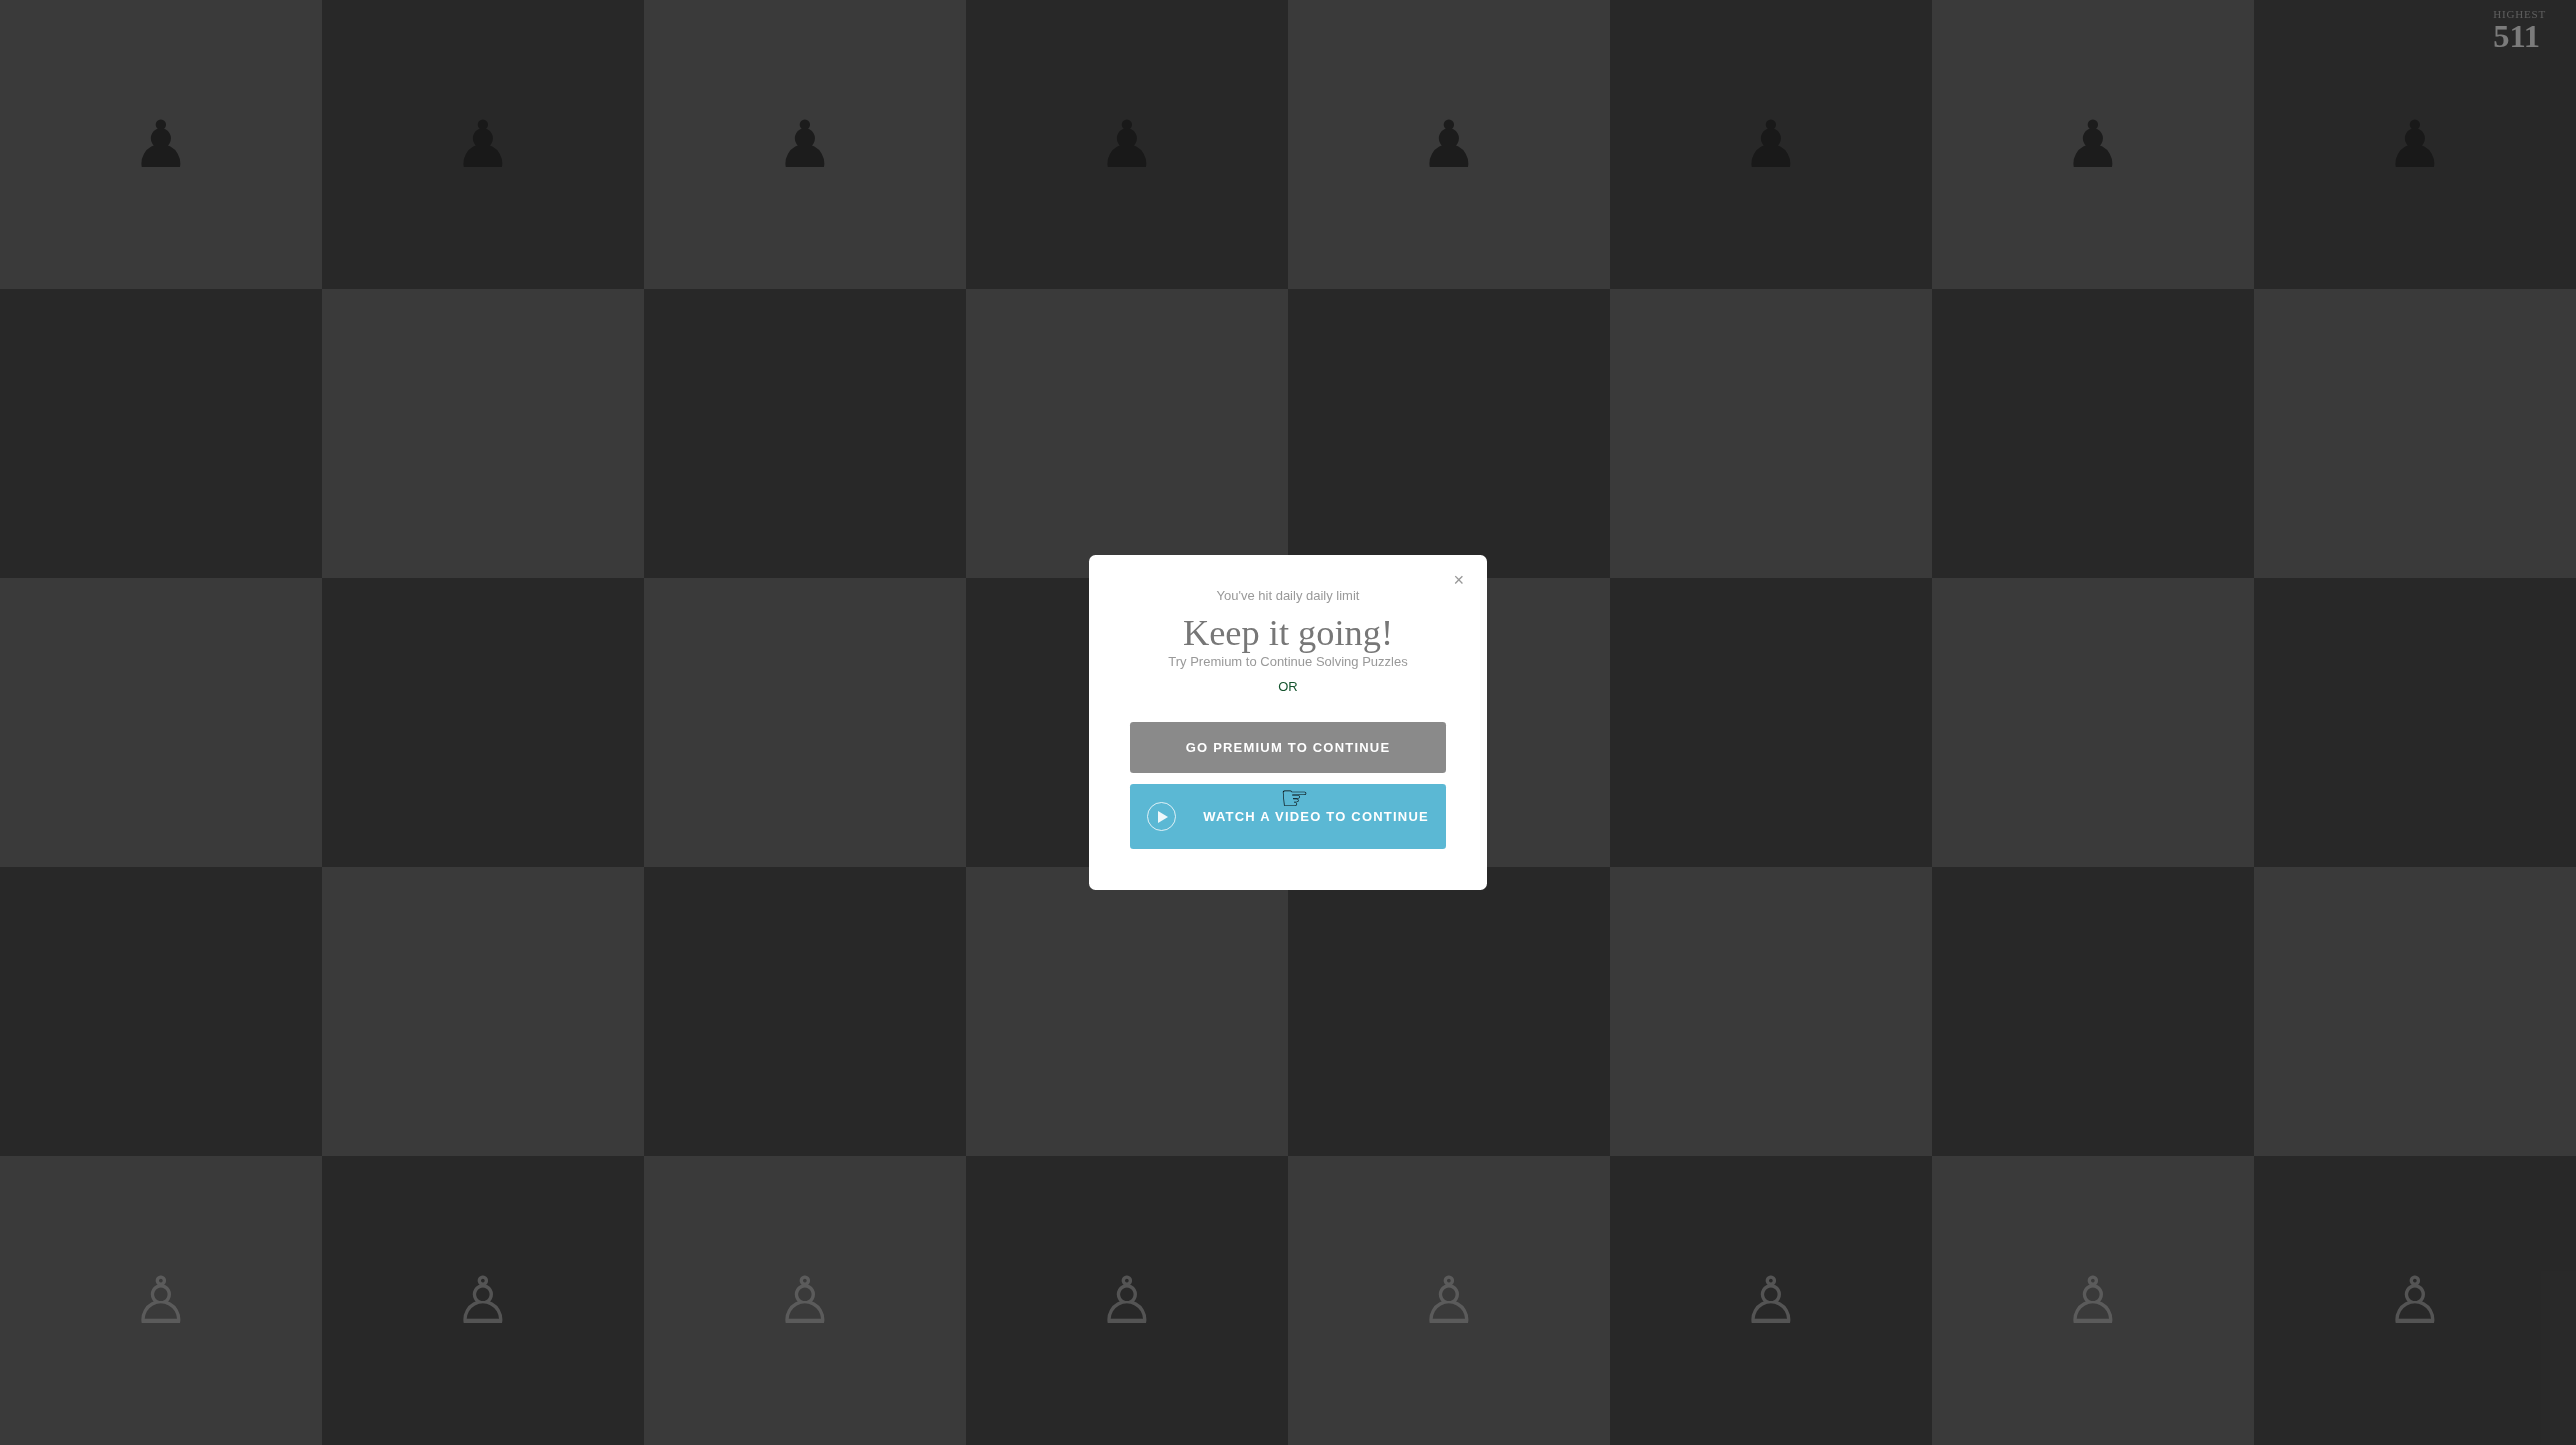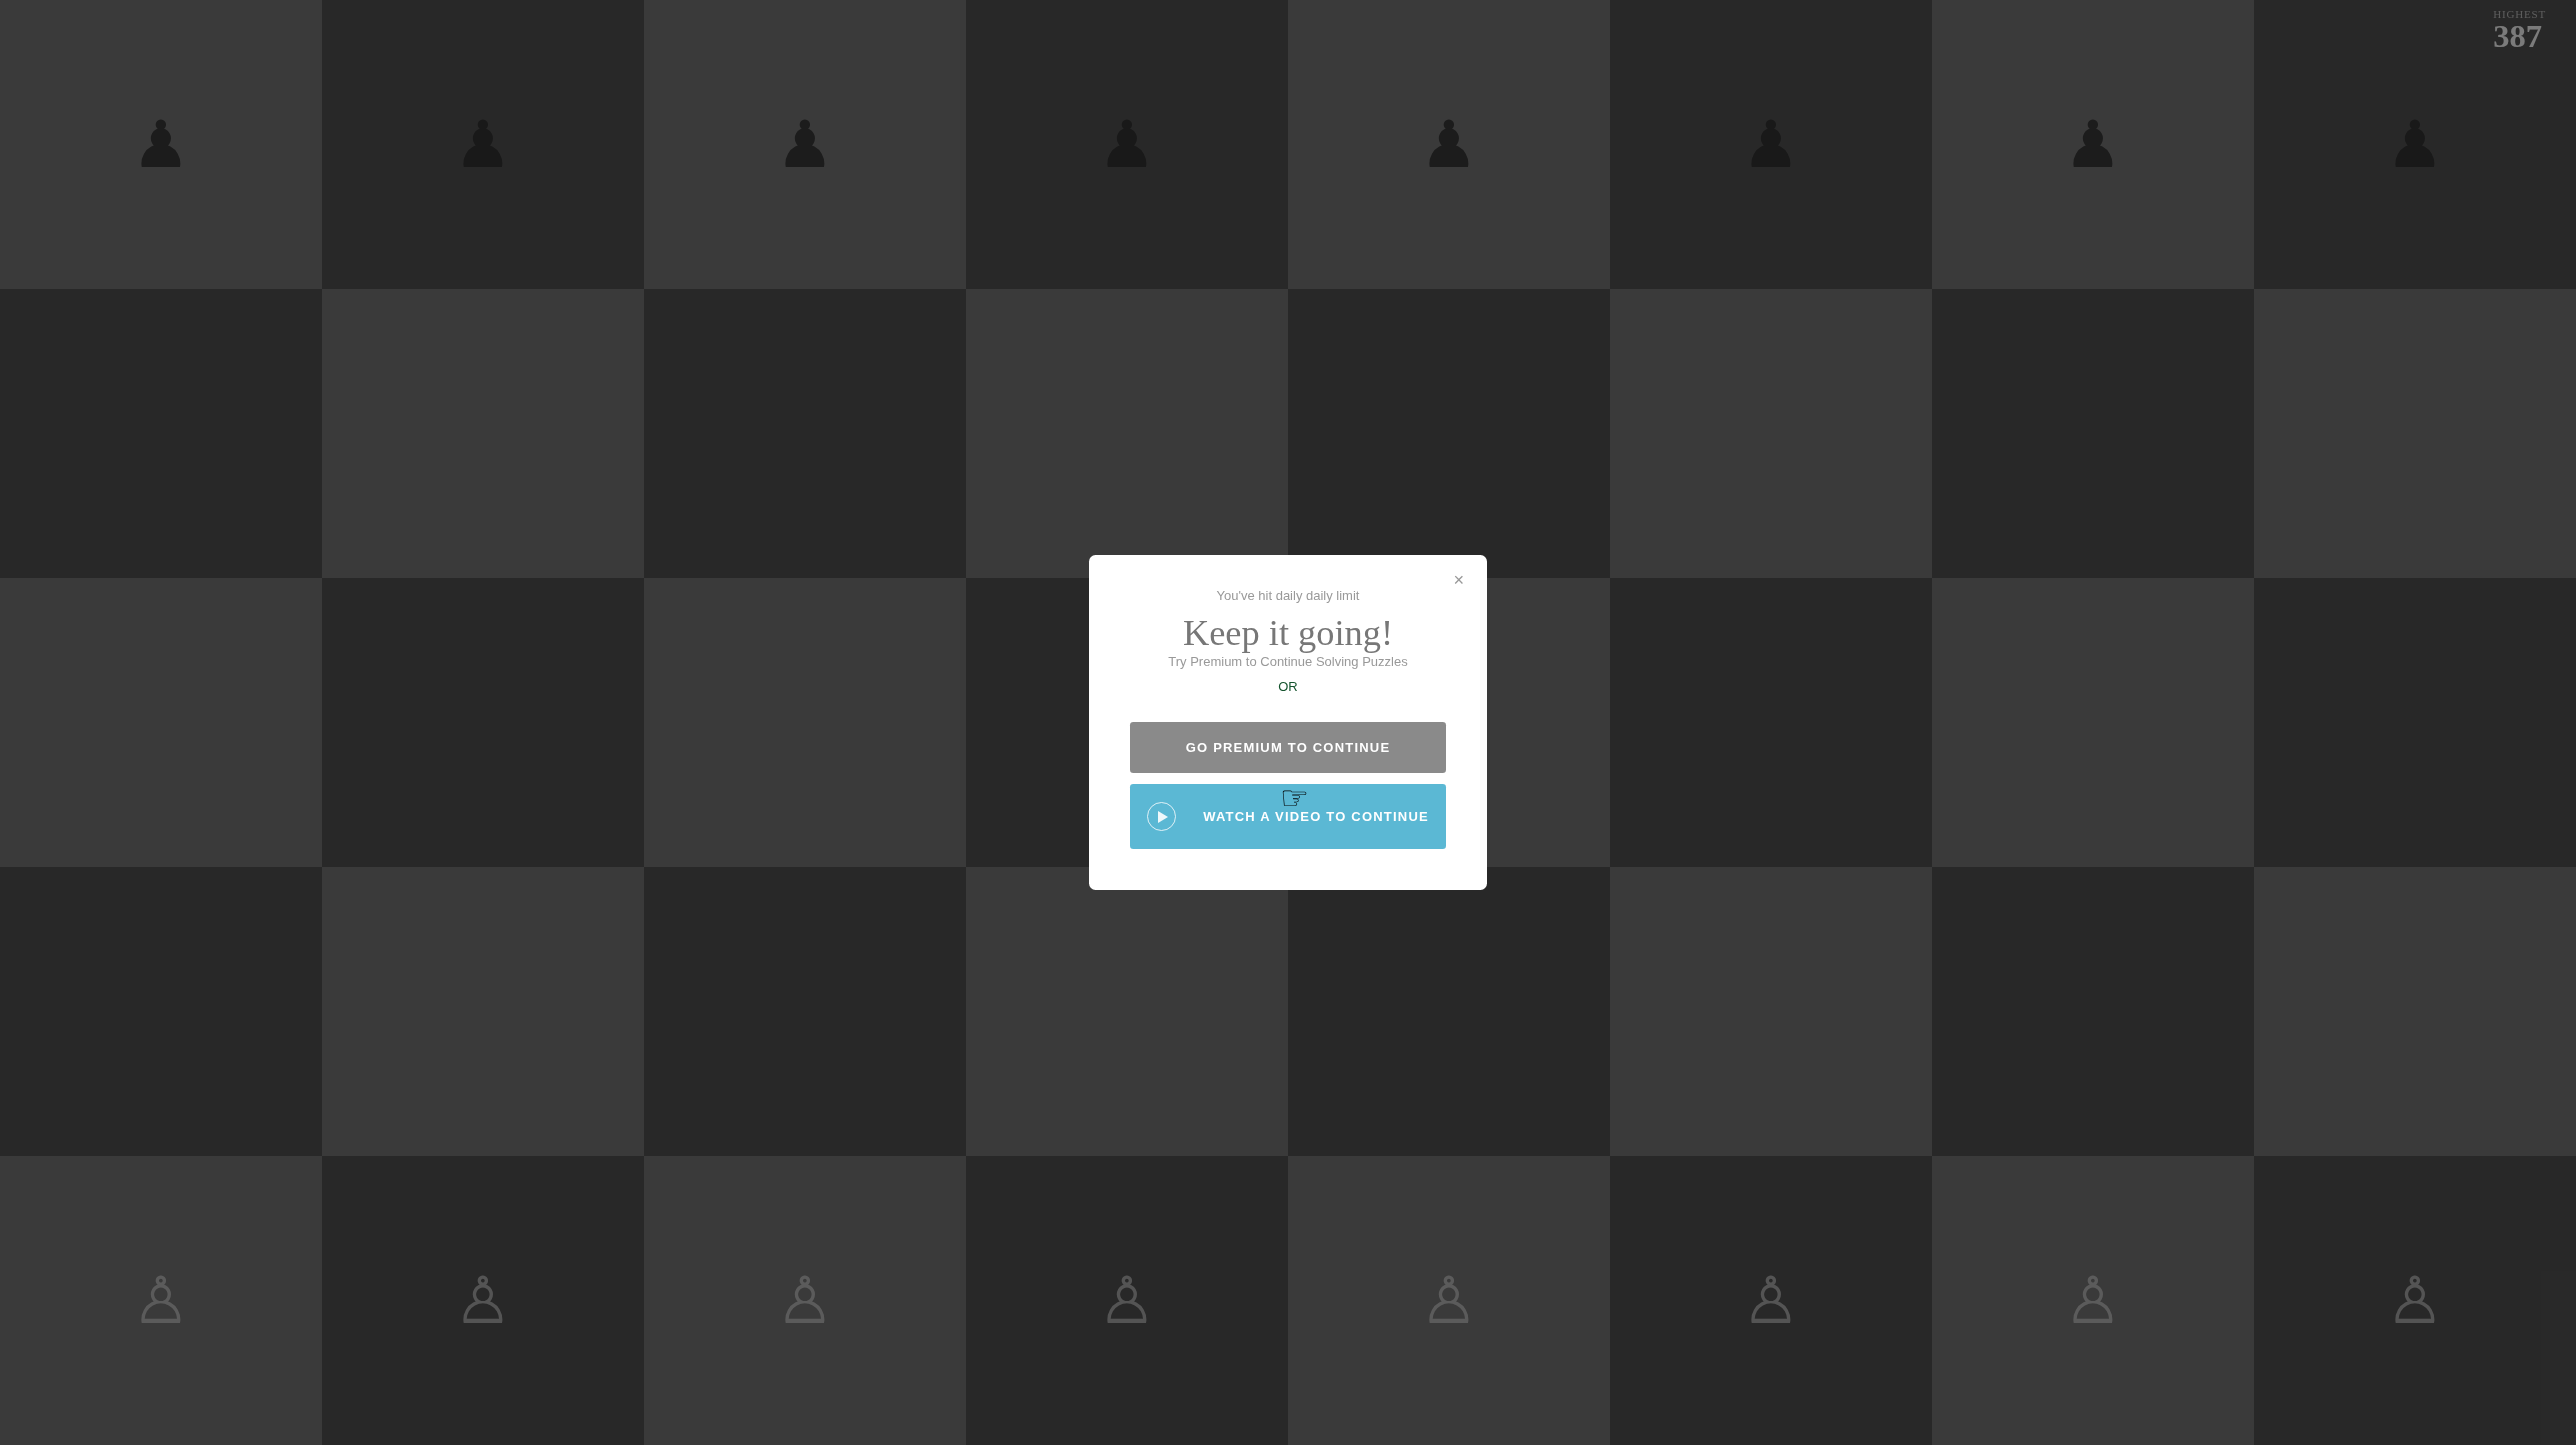--- a/index.html
+++ b/index.html
@@ -286,21 +286,21 @@
     <div class="chess-cell light">
       <span class="chess-piece white-piece">♙</span>
     </div>
     <div class="chess-cell dark">
       <span class="chess-piece white-piece">♙</span>
     </div>
   </div>
 
 <div class="top-stats">
   <div class="stat-label">HIGHEST</div>
-  <div class="stat-value">387</div>
+  <div class="stat-value">511</div>
 </div>
 
 <div class="overlay">
   <div class="modal">
 
     <button class="close-btn">×</button>
 
     <div class="daily-limit-text">You've hit daily daily limit</div>
 
     <h1 class="keep-going-title">Keep it going!</h1>

